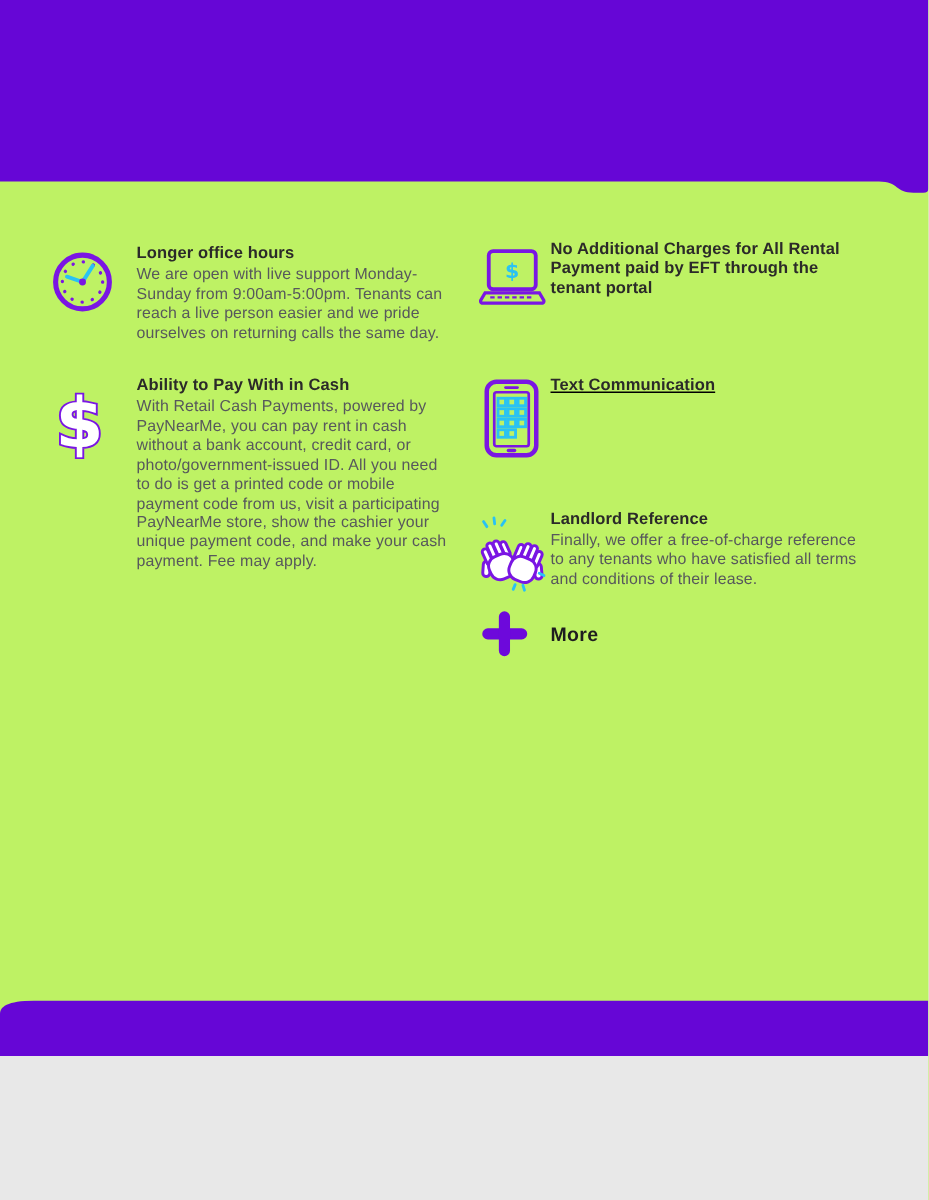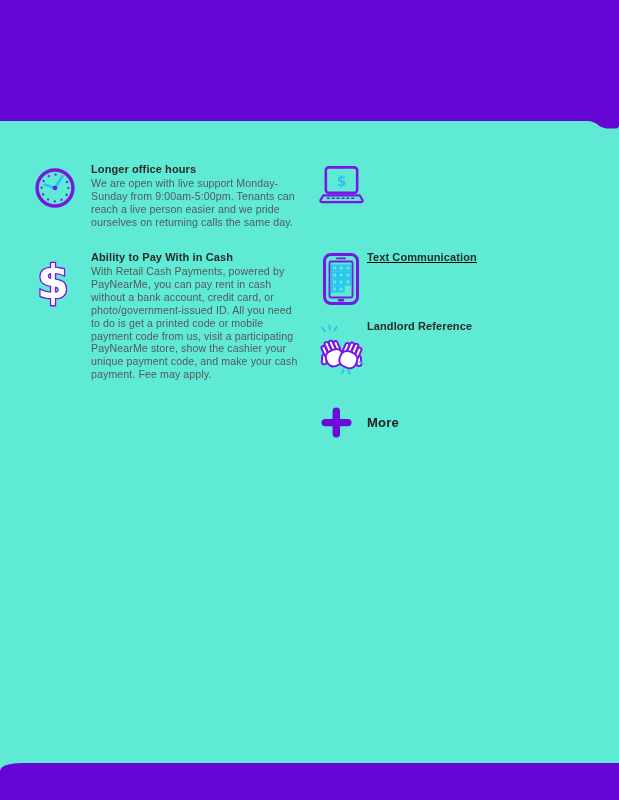--- a/index.html
+++ b/index.html
@@ -1,19 +1,19 @@
 <!DOCTYPE html>
 <html><head>
 <meta charset="utf-8">
 <style>
   html,body{margin:0;padding:0;background:#e8e8e8;}
   .page{
     position:relative;
-    width:619px;height:800px;
-    background:#5eead4;
+    width:619px;height:704px;
+    background:#bef264;
     overflow:hidden;
     font-family:"Liberation Sans","DejaVu Sans",sans-serif;
     margin:0 auto;
   }
   .band{position:absolute;left:0;display:block;}
   .band-top{top:0;}
   .band-bottom{bottom:0;}
   .feature{position:absolute;display:flex;align-items:flex-start;}
   .icon-box{flex:none;display:flex;justify-content:flex-start;}
   .icon-box svg{display:block;}
@@ -33,21 +33,21 @@
   .f-left .icon-box{width:58px;padding-left:3px;}
   .f-left .txt{width:212px;}
   
   .f-right{left:318px;width:290px;}
   .f-right .icon-box{width:49px;}
   .f-right .txt{width:205px;}
   .f0{top:163px;}
   .f1{top:251px;}
   .f2{top:160px;}
   .f3{top:251px;text-decoration:underline;}
-  .f4{top:320px;}
+  .f4{top:340px;}
   .more-row{top:407px;align-items:center;text-align:center;}
   .more-label{
     font-size:13px;font-weight:bold;color:#1e1d1f;
     letter-spacing:.2px;
   }
 </style>
 </head>
 <body>
 
 <div class="page">
@@ -92,20 +92,21 @@
   <div class="feature f-right f2">
     <div class="icon-box">
       <svg width="47" height="44" viewBox="0 0 48 44" style="margin-top:4px;">
         <rect x="8" y="3" width="32" height="26" rx="3" fill="none" stroke="#7a16e3" stroke-width="2.6"></rect>
         <text x="24" y="21.5" text-anchor="middle" font-family="DejaVu Sans, Liberation Sans, sans-serif" font-size="14" font-weight="bold" fill="#29c2f4">$</text>
         <path d="M5.5,31.5 H42.5 L45.5,36.5 Q46,38.5 43.5,38.5 H4.5 Q2,38.5 2.5,36.5 Z" fill="none" stroke="#7a16e3" stroke-width="2.2"></path>
         <path d="M9,34.5 H39" stroke="#7a16e3" stroke-width="1.6" stroke-dasharray="3 2"></path>
       </svg>
     </div>
     <div class="txt">
+      <h3>No Additional Charges for All Rental Payment paid by EFT through the tenant portal</h3>
     </div>
   </div>
 
   <div class="feature f-right f3">
     <div class="icon-box">
       <svg width="38" height="54" viewBox="0 0 38 54" style="margin-top:1px;margin-left:4px;">
         <rect x="2.5" y="2.5" width="33" height="49" rx="6.5" fill="none" stroke="#7a16e3" stroke-width="3"></rect>
         <path d="M15,6.4 H23" stroke="#7a16e3" stroke-width="1.8" stroke-linecap="round"></path>
         <rect x="7.5" y="9.5" width="23" height="36" rx="1.5" fill="none" stroke="#7a16e3" stroke-width="1.8"></rect>
         <g fill="none" stroke="#29c2f4" stroke-width="1.9">
@@ -159,20 +160,21 @@
 
         <g stroke="#29c2f4" stroke-width="2" stroke-linecap="round">
           <path d="M27,50 L25.6,53.4"></path>
           <path d="M32.5,50.5 L33.6,54"></path>
           <path d="M44,42 L47.4,43.6"></path>
         </g>
       </svg>
     </div>
     <div class="txt">
       <h3>Landlord Reference</h3>
+      <p>Finally, we offer a free-of-charge reference to any tenants who have satisfied all terms and conditions of their lease.</p>
     </div>
   </div>
 
   <div class="feature f-right more-row">
     <div class="icon-box">
       <svg width="31" height="31" viewBox="0 0 30 30" style="margin-left:3px;">
         <rect x="0.5" y="11.5" width="29" height="7.2" rx="3.6" fill="#6d09db"></rect>
         <rect x="11.2" y="0.5" width="7.2" height="29" rx="3.6" fill="#6d09db"></rect>
       </svg>
     </div>

